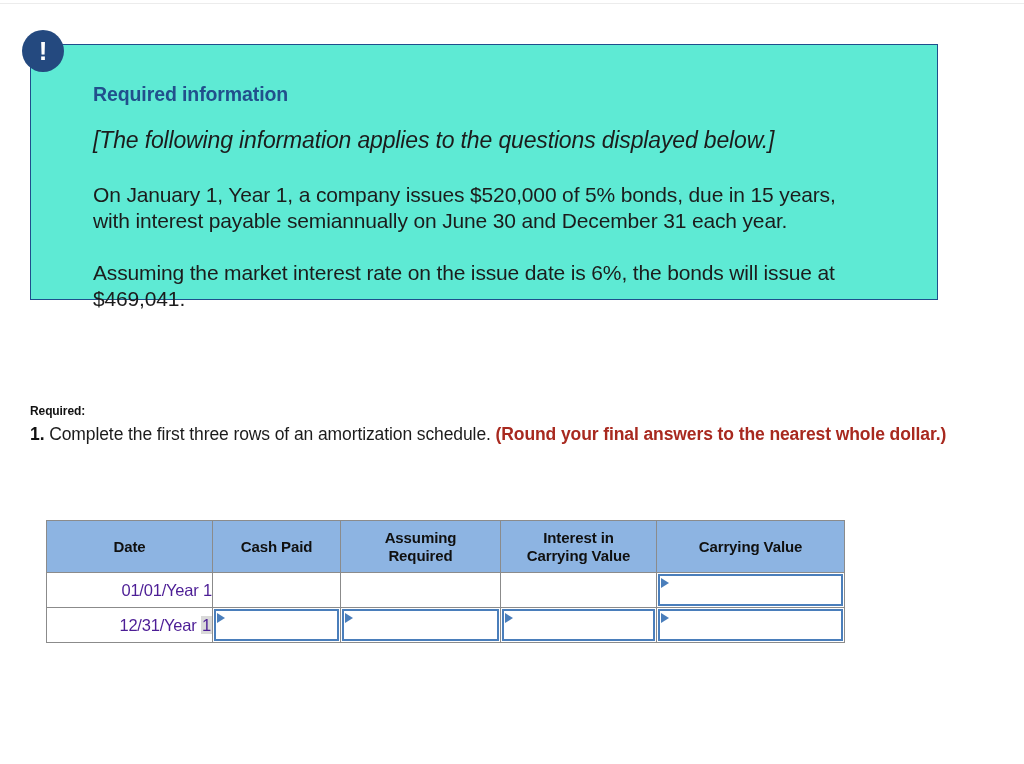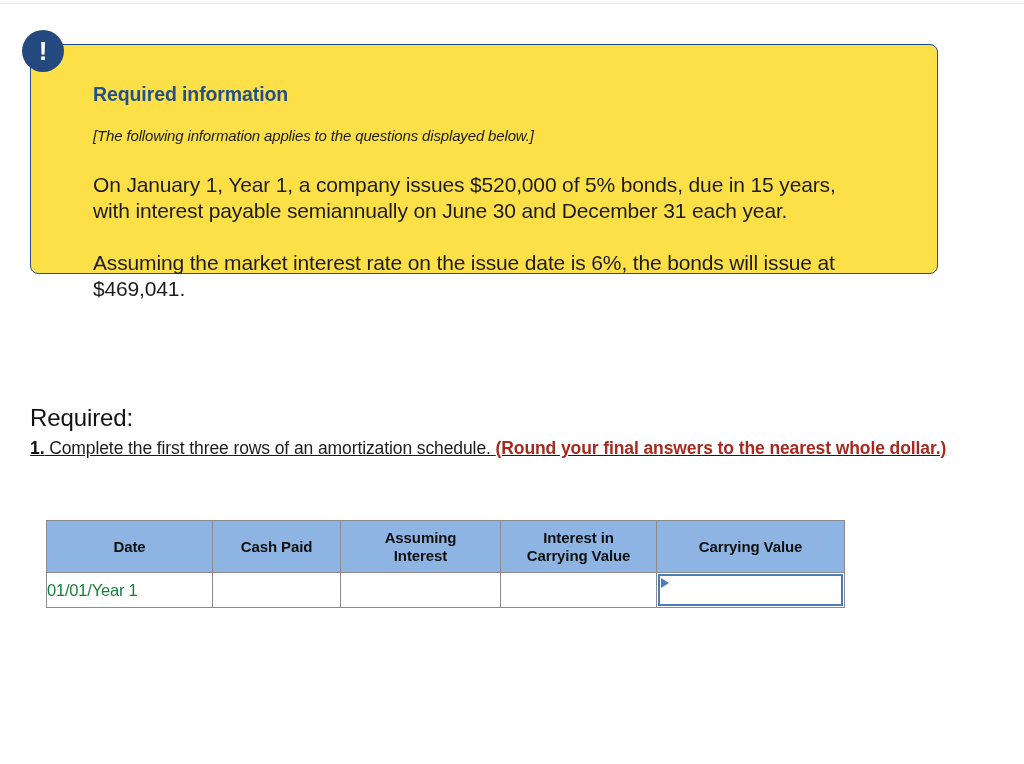--- a/index.html
+++ b/index.html
@@ -27,25 +27,25 @@
     height: 1px;
     background: #ececec;
   }
 
   
   .callout {
     position: absolute;
     left: 30px;
     top: 44px;
     width: 908px;
-    height: 230px;
+    height: 256px;
     box-sizing: border-box;
     border: 1.6px solid #1f4e8c;
-    border-radius: 8px;
-    background: #fde047;
+    border-radius: 0;
+    background: #5eead4;
   }
 
   .callout-badge {
     position: absolute;
     left: 22px;
     top: 30px;
     width: 42px;
     height: 42px;
     border-radius: 50%;
     background: #24497f;
@@ -76,21 +76,21 @@
   .callout-title {
     color: #21508c;
     font-size: 19.5px;
     font-weight: bold;
     letter-spacing: -0.1px;
     margin: 0 0 21px 0;
   }
 
   .callout-italic {
     font-style: italic;
-    font-size: 15px;
+    font-size: 23px;
     color: #1c1c1c;
     margin: 0 0 28px 0;
     letter-spacing: -0.15px;
   }
 
   .callout-para {
     font-size: 21px;
     line-height: 26px;
     color: #1c1c1c;
     margin: 0 0 26px 0;
@@ -100,33 +100,32 @@
   .callout-para:last-child { margin-bottom: 17px; }
 
   
   .required-block {
     position: absolute;
     left: 30px;
     top: 404px;
     width: 960px;
   }
   .required-label {
-    font-size: 24px;
-    font-weight: normal;
+    font-size: 12px;
+    font-weight: bold;
     color: #111111;
     margin: 0 0 4px 0;
     letter-spacing: -0.1px;
   }
   .required-line {
     font-size: 17.5px;
     line-height: 25px;
     color: #1c1c1c;
     margin: 0;
     letter-spacing: -0.1px;
-    text-decoration: underline;
   }
   .required-line .num {
     font-weight: bold;
     color: #111111;
   }
   .required-line .emphasis {
     color: #a8291f;
     font-weight: bold;
   }
 
@@ -160,22 +159,23 @@
   }
   .col-date       { width: 166px; }
   .col-cash       { width: 128px; }
   .col-interest   { width: 160px; }
   .col-increase   { width: 156px; }
   .col-carrying   { width: 188px; }
 
   .amort-table td { height: 34px; }
 
   .date-cell {
+    text-align: right;
     font-size: 16.5px;
-    color: #15803d;
+    color: #4c1d95;
     padding-right: 14px;
     letter-spacing: -0.2px;
     white-space: nowrap;
   }
   .hl {
     background: #d9d9d9;
     padding: 0 1px;
   }
 
   
@@ -248,21 +248,21 @@
   <thead>
     <tr>
       <th>
         <span>Date</span>
       </th>
       <th>
         <span>Cash Paid</span>
       </th>
       <th>
         <span>Assuming</span><br>
-        <span>Interest</span>
+        <span>Required</span>
       </th>
       <th>
         <span>Interest in</span><br>
         <span>Carrying Value</span>
       </th>
       <th>
         <span>Carrying Value</span>
       </th>
     </tr>
   </thead>
@@ -280,14 +280,37 @@
         <div class="cell-plain"></div>
       </td>
       <td>
         <div class="cell-input-wrap">
           <div class="cell-input"></div>
         </div>
       </td>
     </tr>
 
 
+    <tr>
+      <td class="date-cell"><span>12/31/Year </span><span class="hl">1</span></td>
+      <td>
+        <div class="cell-input-wrap">
+          <div class="cell-input"></div>
+        </div>
+      </td>
+      <td>
+        <div class="cell-input-wrap">
+          <div class="cell-input"></div>
+        </div>
+      </td>
+      <td>
+        <div class="cell-input-wrap">
+          <div class="cell-input"></div>
+        </div>
+      </td>
+      <td>
+        <div class="cell-input-wrap">
+          <div class="cell-input"></div>
+        </div>
+      </td>
+    </tr>
   </tbody>
 </table>
 
 </body></html>

